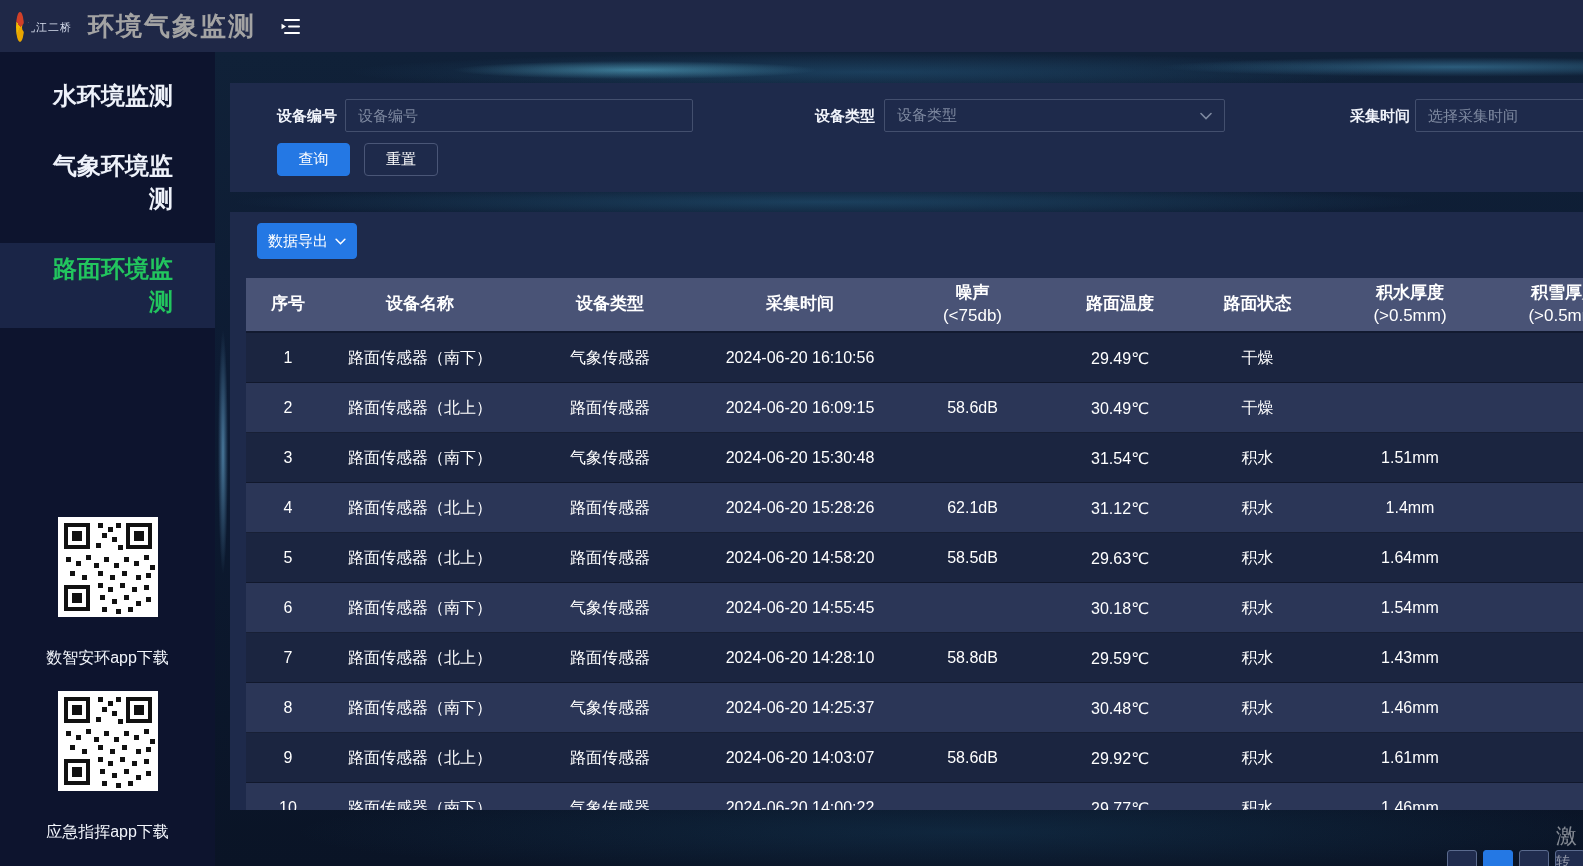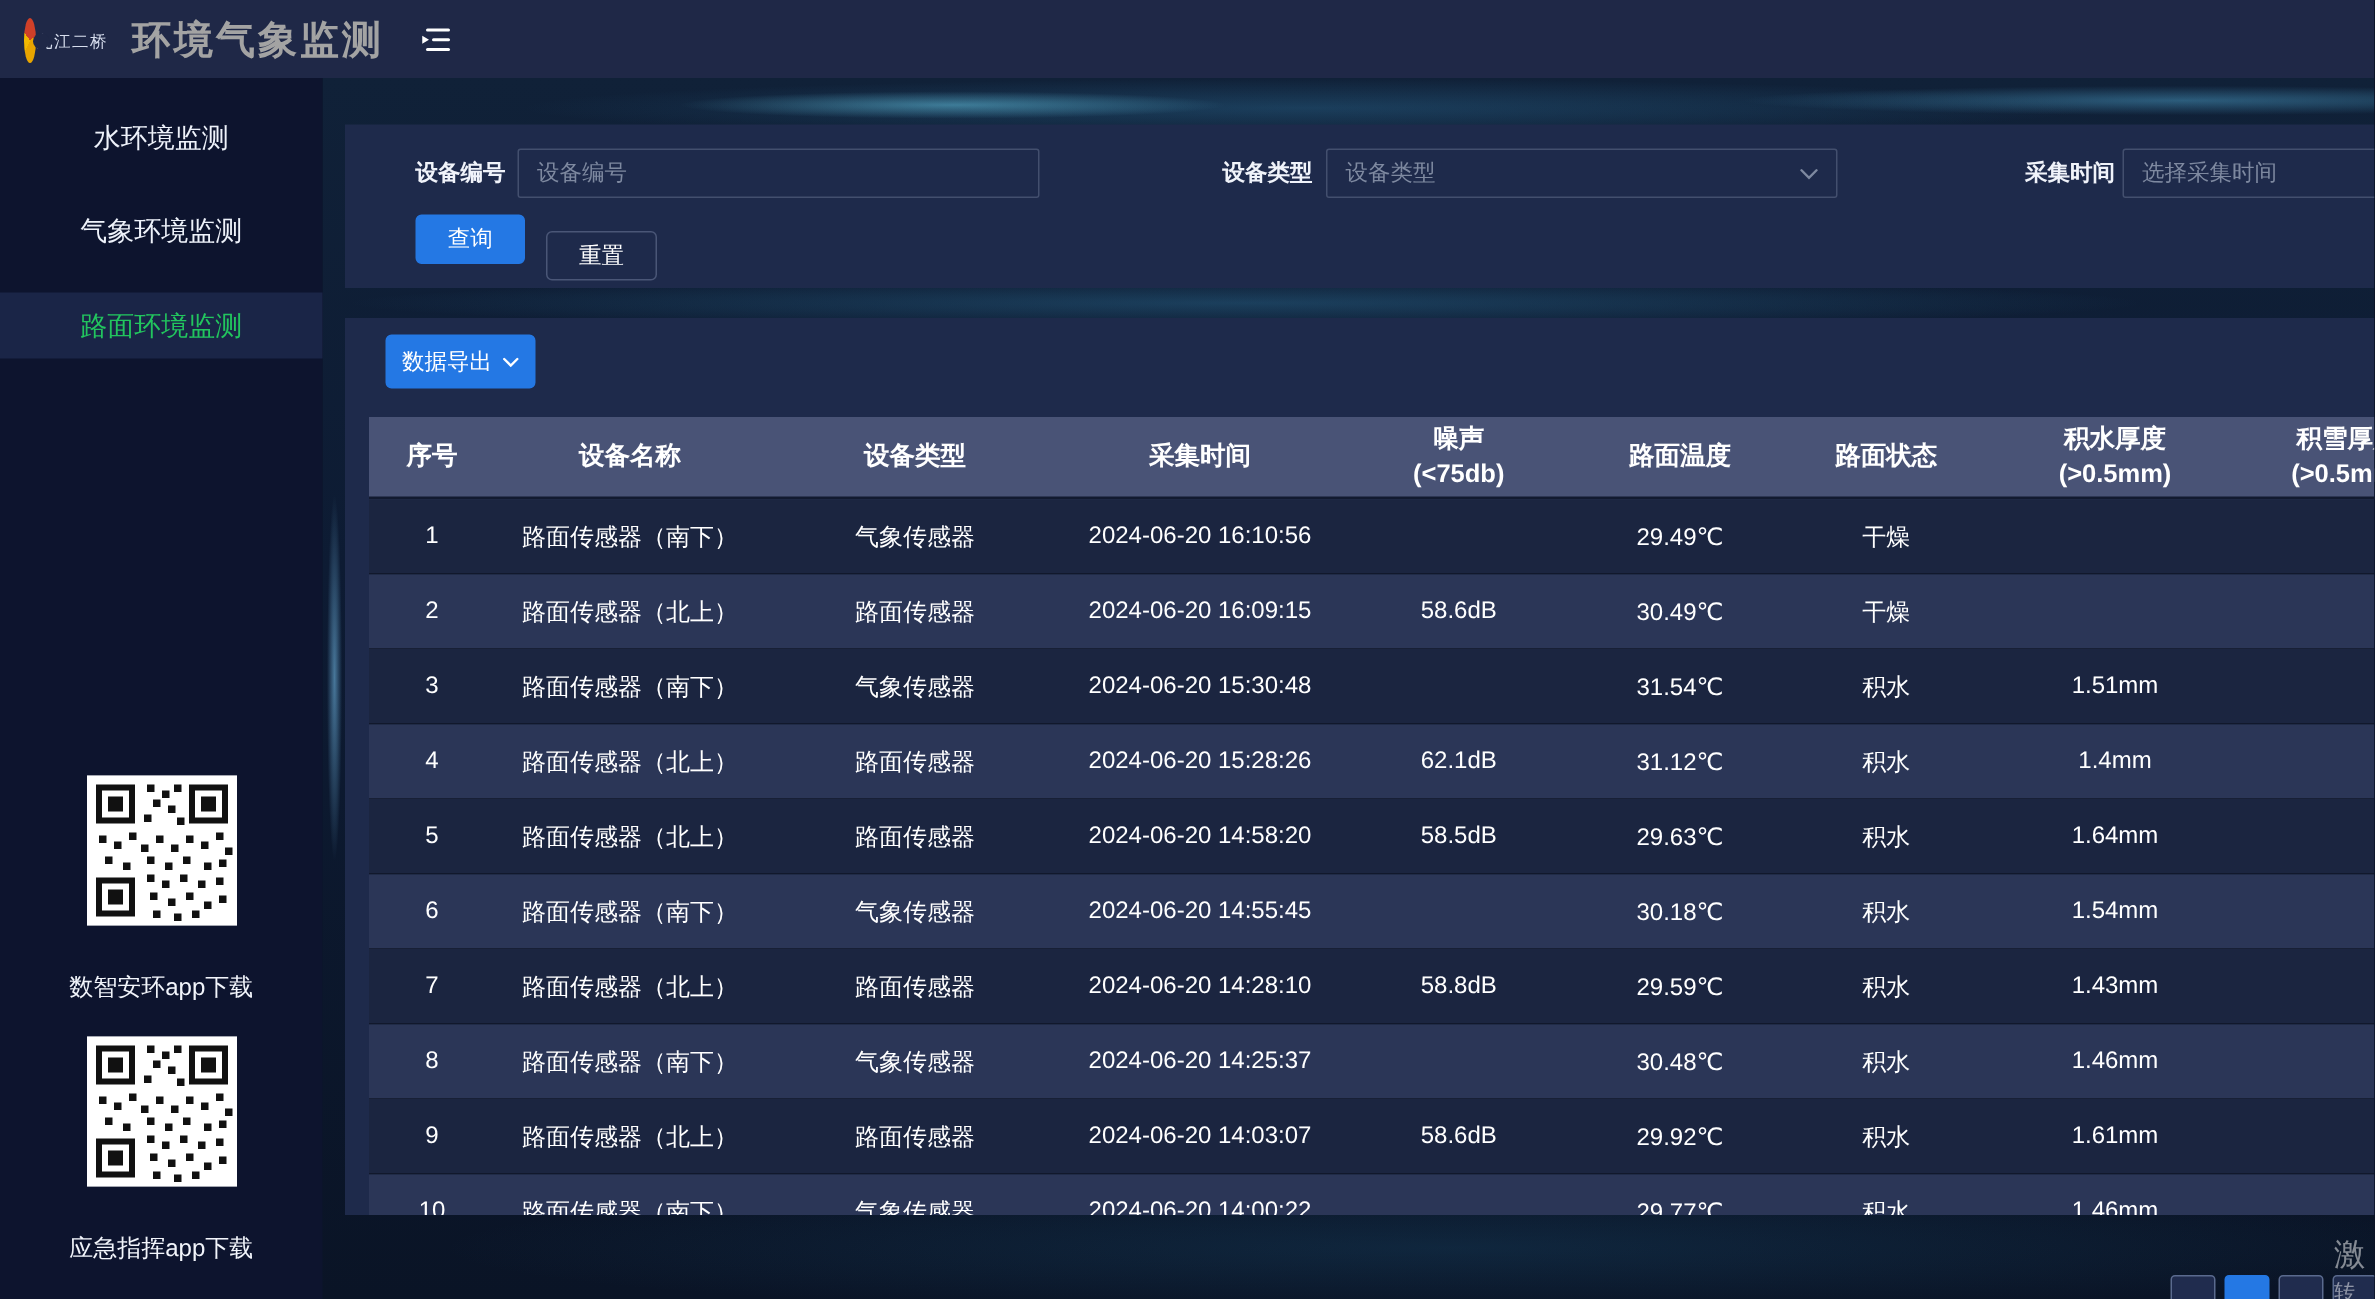--- a/index.html
+++ b/index.html
@@ -27,22 +27,22 @@
     position:relative; }
   .logo-badge::after { content:""; position:absolute; width:11px; height:11px; border-radius:50%;
     background:#1f2847; top:10px; left:6px; }
   .logo-text { font-size:11px; color:#d7deee; margin-top:1px; letter-spacing:1px; white-space:nowrap; }
   .app-title { margin-left:16px; font-size:26px; font-weight:700; color:#a3a3a3; letter-spacing:2px; }
   .fold-icon { margin-left:24px; display:inline-flex; cursor:pointer; }
 
   
   .sidebar { position:absolute; left:0; top:52px; width:215px; height:814px; background:#0d142e; z-index:4;
     padding-top:18px; }
-  .menu-item { padding:10px 42px; margin-bottom:18px; text-align:center; font-size:18px; color:#eef2fa;
-    line-height:1.35; cursor:pointer; }
+  .menu-item { padding:10px 42px; margin-bottom:18px; text-align:right; font-size:24px; color:#eef2fa;
+    line-height:1.35; cursor:pointer;font-weight:bold; }
   .menu-item.active { background:#1a2547; color:#22c55e; }
   .qr-section { position:absolute; left:0; top:465px; width:215px; text-align:center; }
   .qr-box { width:100px; height:100px; margin:0 auto; background:#fff; }
   .qr-box svg { display:block; width:100px; height:100px; }
   .qr-label { margin-top:31px; margin-bottom:22px; font-size:16px; color:#f2f5fb; }
 
   
   .panel { position:absolute; background:#1e2a4b; z-index:3; }
   .filter-panel { left:230px; top:83px; width:1353px; height:109px; }
   .content-panel { left:230px; top:212px; width:1353px; height:598px; overflow:hidden; }
@@ -53,29 +53,29 @@
   .f-input::placeholder { color:#7e89a0; }
   .f-select { position:absolute; height:33px; border:1px solid #434f6e; border-radius:2px; display:flex;
     align-items:center; justify-content:space-between; padding:0 12px; cursor:pointer; }
   .f-select .sel-text { font-size:15px; color:#7e89a0; }
 
   .btn { display:flex; align-items:center; justify-content:center; font-size:15px; border-radius:4px;
     cursor:pointer; color:#fff; }
   .btn-primary { background:#2478e4; border:1px solid #2478e4; }
   .btn-ghost { background:transparent; border:1px solid #4a5677; }
   .query-btn { position:absolute; left:47px; top:60px; width:73px; height:33px; }
-  .reset-btn { position:absolute; left:134px; top:71px; width:74px; height:33px; }
+  .reset-btn { position:absolute; left:134px; top:60px; width:74px; height:33px; }
 
   .export-btn { position:absolute; left:27px; top:11px; width:100px; height:36px; gap:7px; }
 
   
   .table { position:absolute; left:16px; top:66px; width:1400px; }
   .thead { display:flex; align-items:center; background:#495376; height:55px; border-bottom:2px solid #121a30; }
   .th { text-align:center; font-weight:700; font-size:17px; color:#fff; line-height:1.3; }
-  .th .sub { display:block; font-weight:700; }
+  .th .sub { display:block; font-weight:400; }
   .tr { display:flex; align-items:center; height:50px; }
   .tbody .tr:nth-child(odd) { background:#1b2540; }
   .tbody .tr:nth-child(even) { background:#2b3657; }
   .tbody .tr { box-shadow:inset 0 -1px 0 rgba(9,14,28,.55); cursor:default; }
   .td { text-align:center; font-size:16px; color:#fff; }
   .th:nth-child(1),.td:nth-child(1){width:84px}
   .th:nth-child(2),.td:nth-child(2){width:180px}
   .th:nth-child(3),.td:nth-child(3){width:200px}
   .th:nth-child(4),.td:nth-child(4){width:180px}
   .th:nth-child(5),.td:nth-child(5){width:165px}

